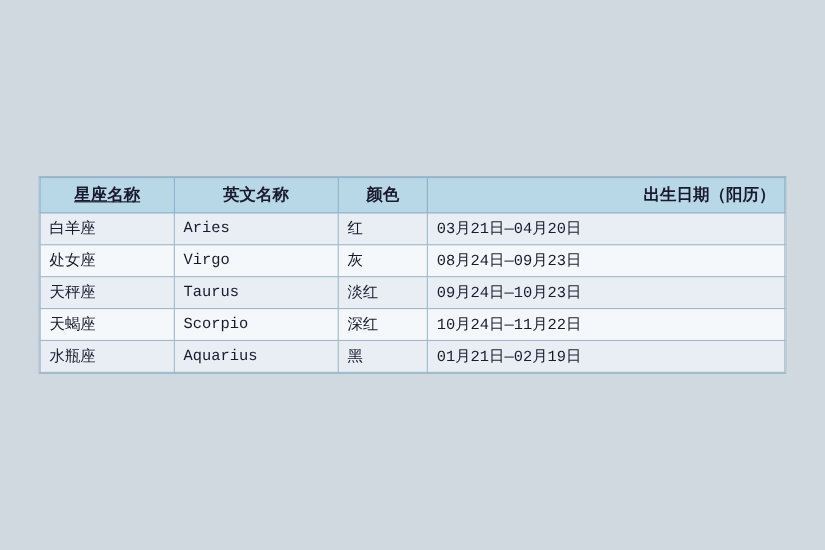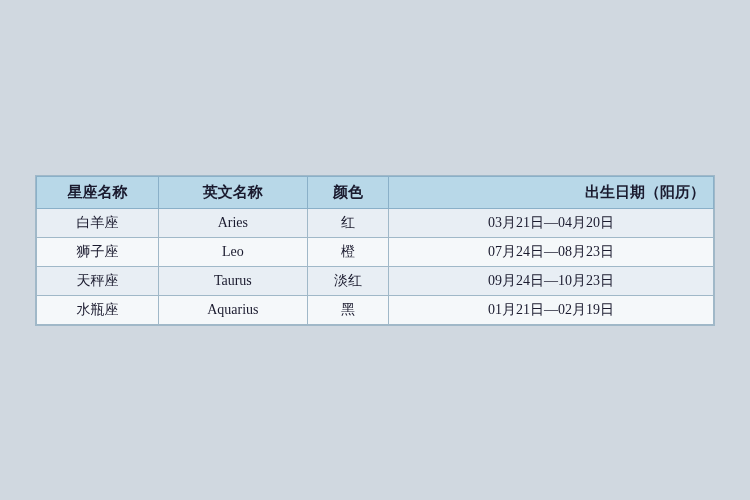--- a/index.html
+++ b/index.html
@@ -35,35 +35,35 @@
       padding: 6px 8px;
       text-align: center;
       font-size: 15px;
       font-weight: bold;
       color: #1a1a2e;
     }
 
     tbody tr td {
       border: 1px solid #a0b8c8;
       padding: 5px 8px;
-      text-align: center;
       font-size: 14px;
       color: #1a1a2e;
       background-color: #f0f5f8;
+      font-family: Liberation Mono, monospace;
     }
 
     tbody tr:nth-child(odd) td {
       background-color: #e8eef4;
     }
 
     tbody tr:nth-child(even) td {
       background-color: #f5f8fa;
     }
 
-    .col-name { width: 18%; }
+    .col-name { width: 18%; text-decoration: underline; }
     .col-en { width: 22%; font-family: Liberation Serif, serif; }
     .col-color { width: 12%; }
     .col-date { width: 48%; text-align: right; }
   </style>
 </head>
 <body>
 
 <div class="table-container">
   <table>
     <thead>
@@ -75,30 +75,36 @@
       </tr>
     </thead>
     <tbody id="table-body">
     <tr>
           <td>白羊座</td>
           <td>Aries</td>
           <td>红</td>
           <td>03月21日—04月20日</td>
         </tr>
         <tr>
-          <td>狮子座</td>
-          <td>Leo</td>
-          <td>橙</td>
-          <td>07月24日—08月23日</td>
+          <td>处女座</td>
+          <td>Virgo</td>
+          <td>灰</td>
+          <td>08月24日—09月23日</td>
         </tr>
         <tr>
           <td>天秤座</td>
           <td>Taurus</td>
           <td>淡红</td>
           <td>09月24日—10月23日</td>
+        </tr>
+        <tr>
+          <td>天蝎座</td>
+          <td>Scorpio</td>
+          <td>深红</td>
+          <td>10月24日—11月22日</td>
         </tr>
         <tr>
           <td>水瓶座</td>
           <td>Aquarius</td>
           <td>黑</td>
           <td>01月21日—02月19日</td>
         </tr>
       </tbody>
   </table>
 </div>

